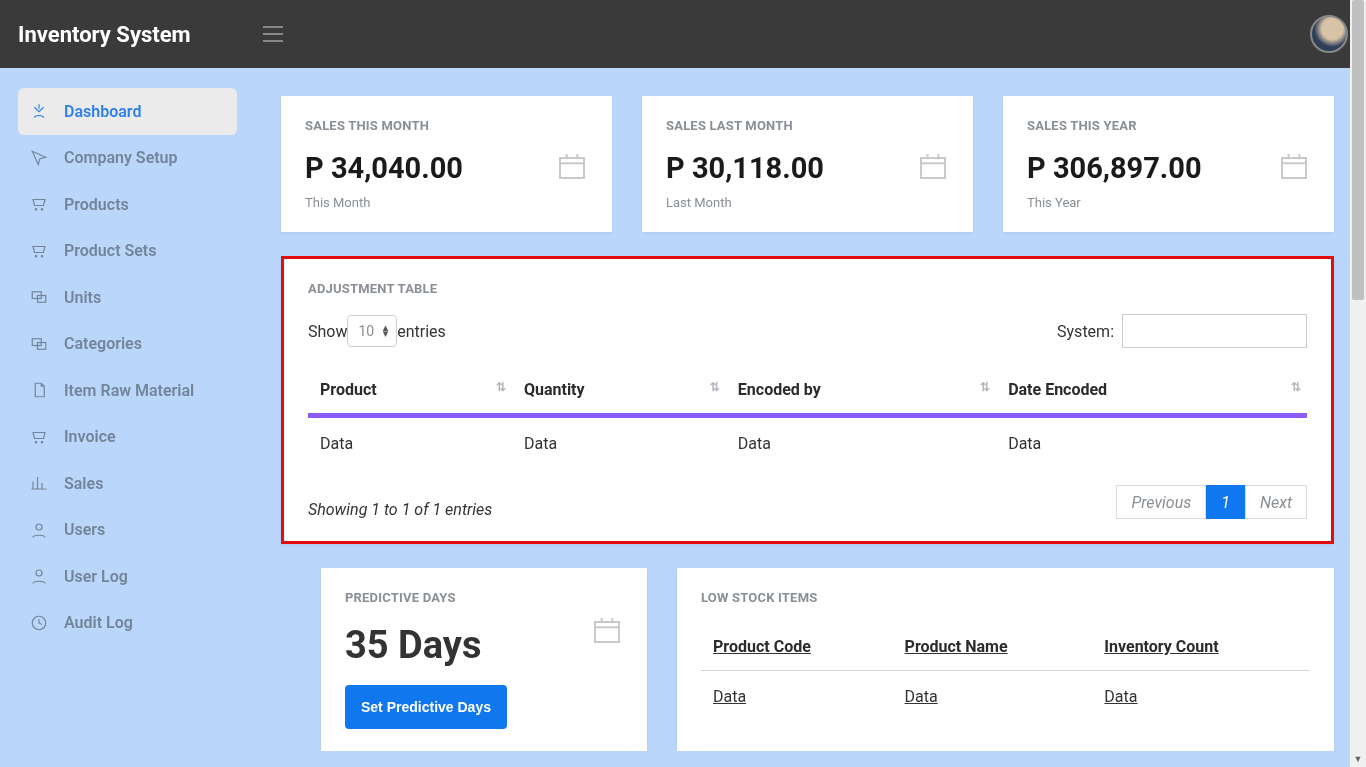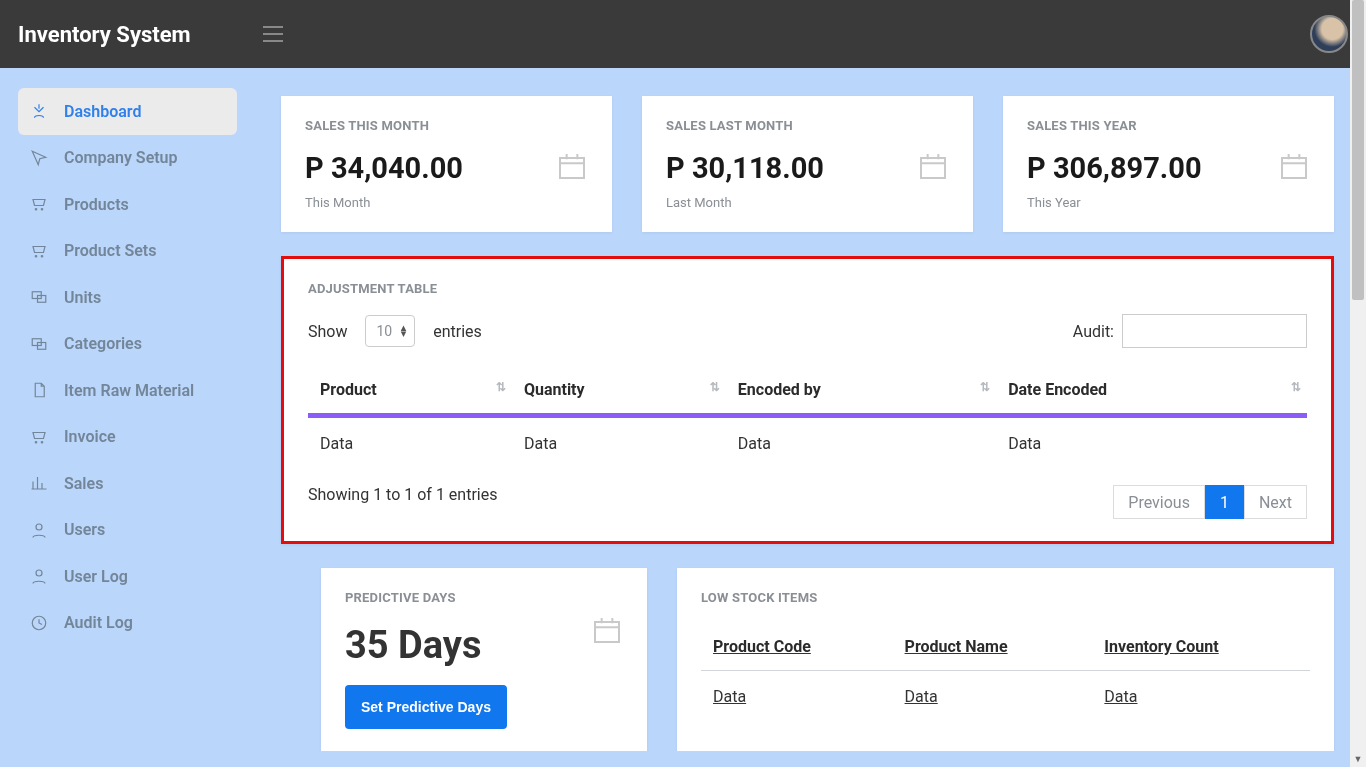--- a/index.html
+++ b/index.html
@@ -127,21 +127,21 @@
   .datatable-ctrl {
     display: flex;
     justify-content: space-between;
     align-items: center;
     margin-bottom: 18px;
     color: #333;
   }
   .length-sel {
     display: flex;
     align-items: center;
-    gap: 18px;
+    gap: 0;
     font-size: 16px;
   }
   .select-box {
     border: 1px solid #ccc;
     border-radius: 4px;
     height: 32px;
     padding: 0 22px 0 10px;
     color: #8a8f95;
     font-size: 14px;
     position: relative;
@@ -191,22 +191,23 @@
     color: #b5b9be;
     font-size: 12px;
   }
   table.data td {
     padding: 16px 12px;
     color: #333;
   }
   .table-footer {
     display: flex;
     justify-content: space-between;
-    align-items: flex-start;
+    align-items: flex-end;
     margin-top: 16px;
+    font-style: italic;
   }
   .paginator {
     display: flex;
   }
   .pg {
     border: 1px solid #dcdcdc;
     height: 34px;
     padding: 0 14px;
     display: inline-flex;
     align-items: center;
@@ -440,21 +441,21 @@
       <div class="datatable-ctrl">
         <div class="length-sel">
           <span>Show</span>
           <span class="select-box">
             <span>10</span>
             <span class="sel-arrow">▴<br>▾</span>
           </span>
           <span>entries</span>
         </div>
         <div class="search-wrap">
-          <span>Audit:</span>
+          <span>System:</span>
           <input class="search-input" type="text" value="" style="">
         </div>
       </div>
 
       <table class="data">
         <thead>
           <tr>
             <th class="sortable">
               <span>Product</span>
             </th>

